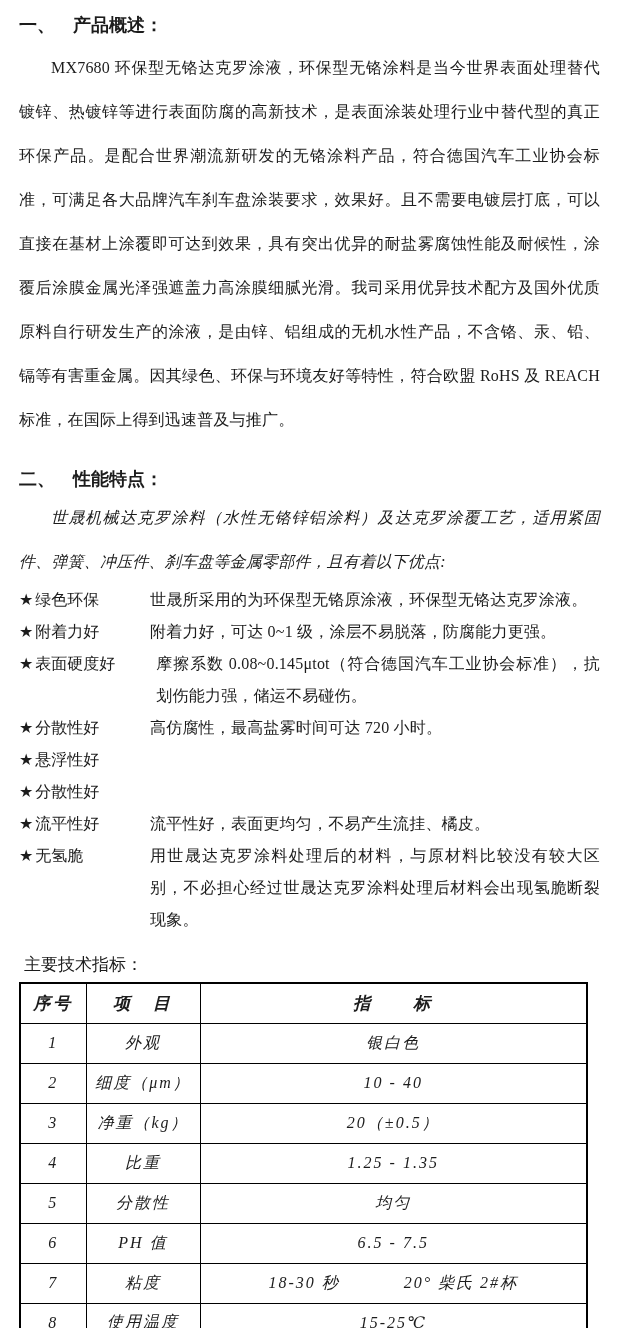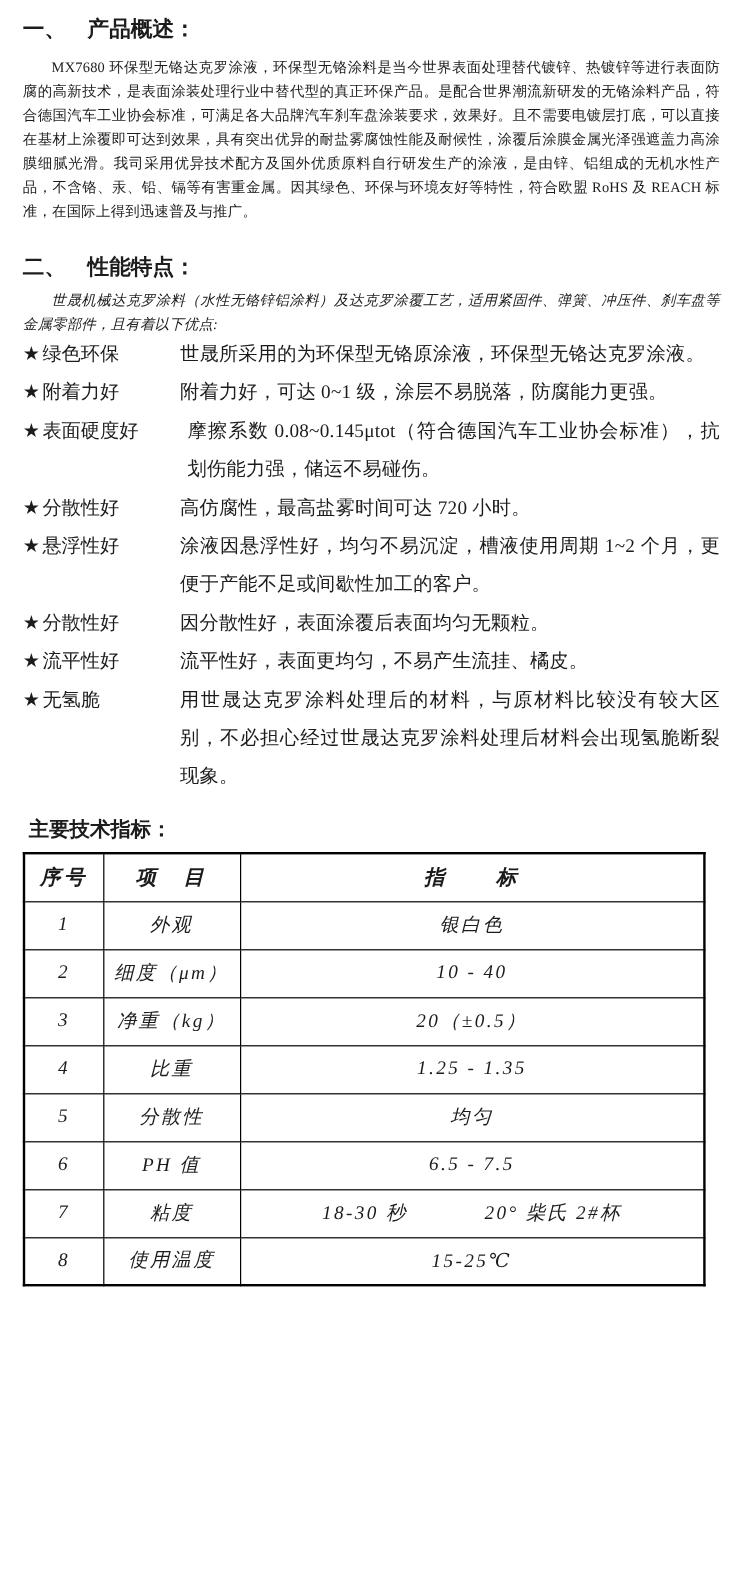--- a/index.html
+++ b/index.html
@@ -14,36 +14,36 @@
   .heading {
     display: flex; align-items: baseline;
     font-family: "DejaVu Sans", "Liberation Sans", sans-serif;
     font-weight: bold; font-size: 18px; line-height: 24px;
   }
   .h-num { width: 54px; flex: 0 0 54px; }
   .h2 { margin-top: 25px; }
 
   .para {
     margin-top: 9px;
-    font-size: 12px; line-height: 20px;
+    font-size: 16px; line-height: 44px;
     text-align: justify; text-indent: 2em;
     letter-spacing: 0.2px;
   }
   .para.intro { margin-top: 5px; font-style: italic; }
 
   .features { margin-top: 0; }
   .feature { display: flex; font-size: 16px; line-height: 32px; gap: 37px; }
   .f-label { flex: 0 0 auto; min-width: 94px; white-space: nowrap; padding-right: 4px; }
   .star { margin-right: 2px; }
   .f-text { flex: 1 1 auto; text-align: justify; letter-spacing: 0.2px; }
 
   .spec-heading {
     margin-top: 17px; margin-left: 5px;
     font-family: "DejaVu Sans", "Liberation Sans", sans-serif;
-    font-weight: bold; font-size: 17px; line-height: 22px;
+    font-weight: normal; font-size: 17px; line-height: 22px;
   }
 
   table.spec {
     margin-top: 7px; margin-left: 0;
     width: 567px; border-collapse: collapse;
     border: 2px solid #000;
     table-layout: fixed;
   }
   table.spec th, table.spec td {
     border: 1px solid #000;
@@ -94,26 +94,24 @@
         <span class="f-text">摩擦系数 0.08~0.145μtot（符合德国汽车工业协会标准），抗划伤能力强，储运不易碰伤。</span>
       </div>
 
       <div class="feature">
         <span class="f-label"><span class="star">★</span><span>分散性好</span></span>
         <span class="f-text">高仿腐性，最高盐雾时间可达 720 小时。</span>
       </div>
 
       <div class="feature">
         <span class="f-label"><span class="star">★</span><span>悬浮性好</span></span>
-        <span class="f-text">涂液因悬浮性好，均匀不易沉淀，槽液使用周期 1~2 个月，更便于产能不足或间歇性加工的客户。</span>
       </div>
 
       <div class="feature">
         <span class="f-label"><span class="star">★</span><span>分散性好</span></span>
-        <span class="f-text">因分散性好，表面涂覆后表面均匀无颗粒。</span>
       </div>
 
       <div class="feature">
         <span class="f-label"><span class="star">★</span><span>流平性好</span></span>
         <span class="f-text">流平性好，表面更均匀，不易产生流挂、橘皮。</span>
       </div>
 
       <div class="feature">
         <span class="f-label"><span class="star">★</span><span>无氢脆</span></span>
         <span class="f-text">用世晟达克罗涂料处理后的材料，与原材料比较没有较大区别，不必担心经过世晟达克罗涂料处理后材料会出现氢脆断裂现象。</span>

